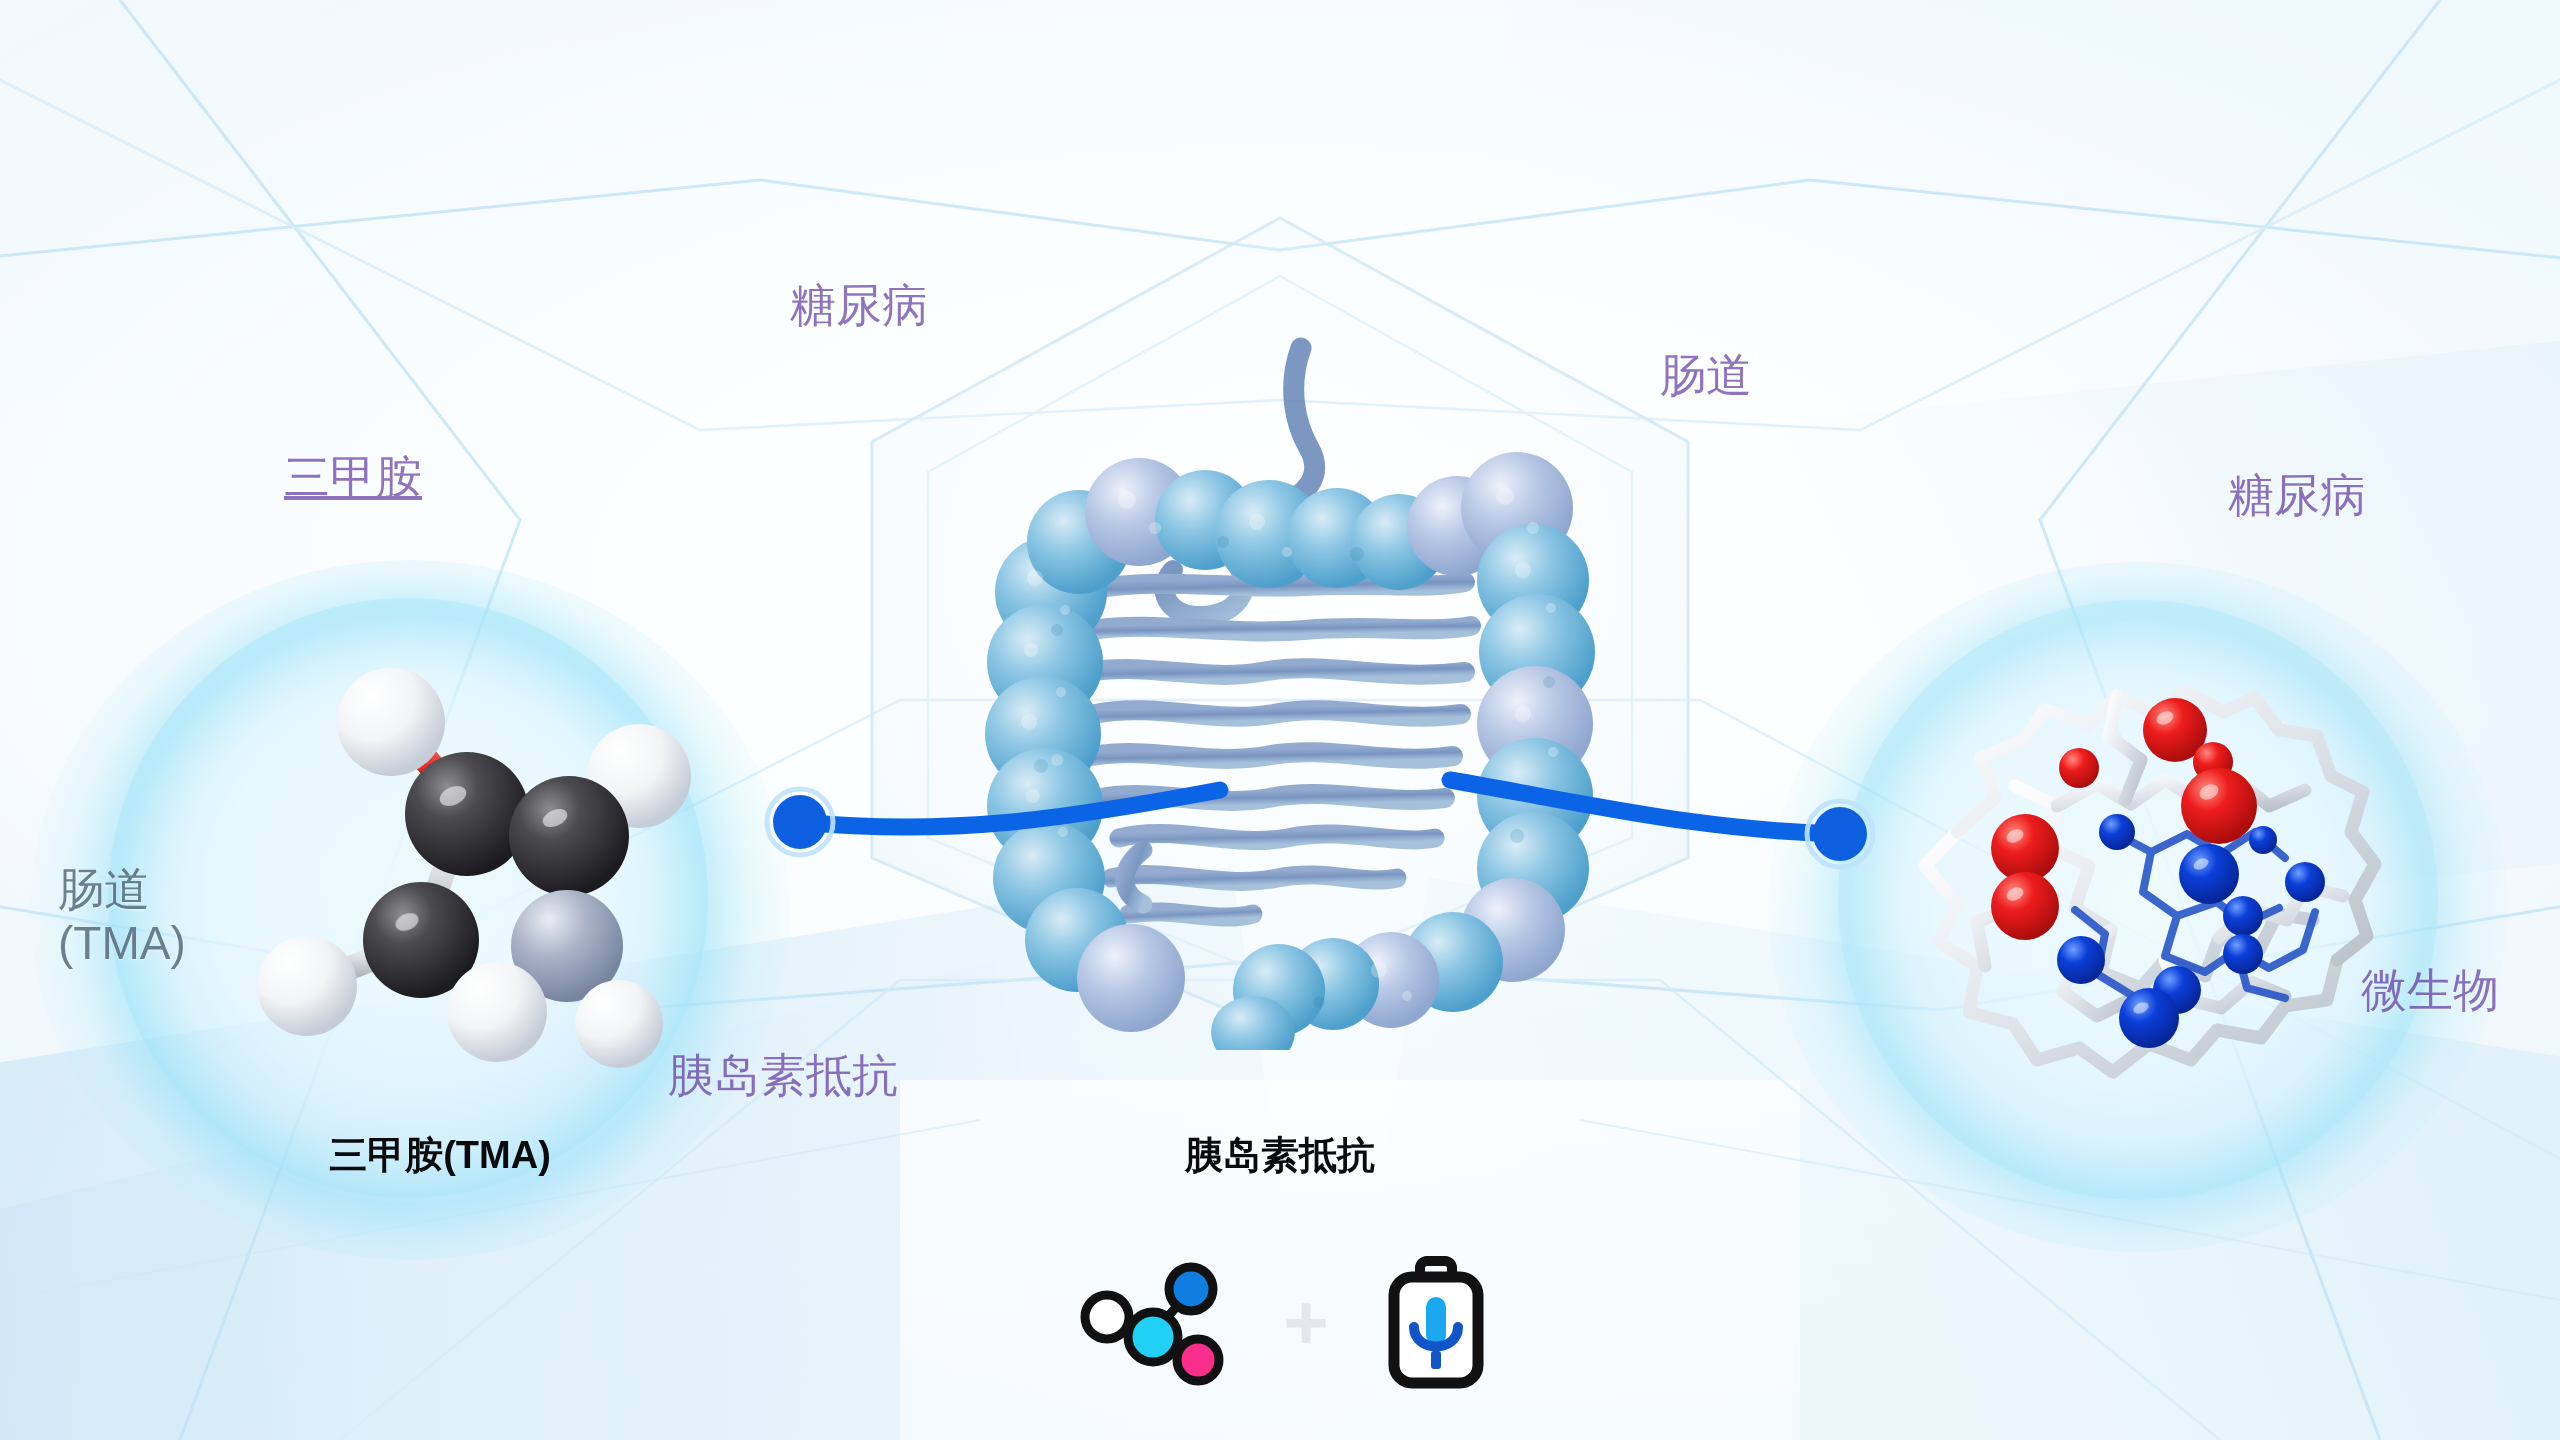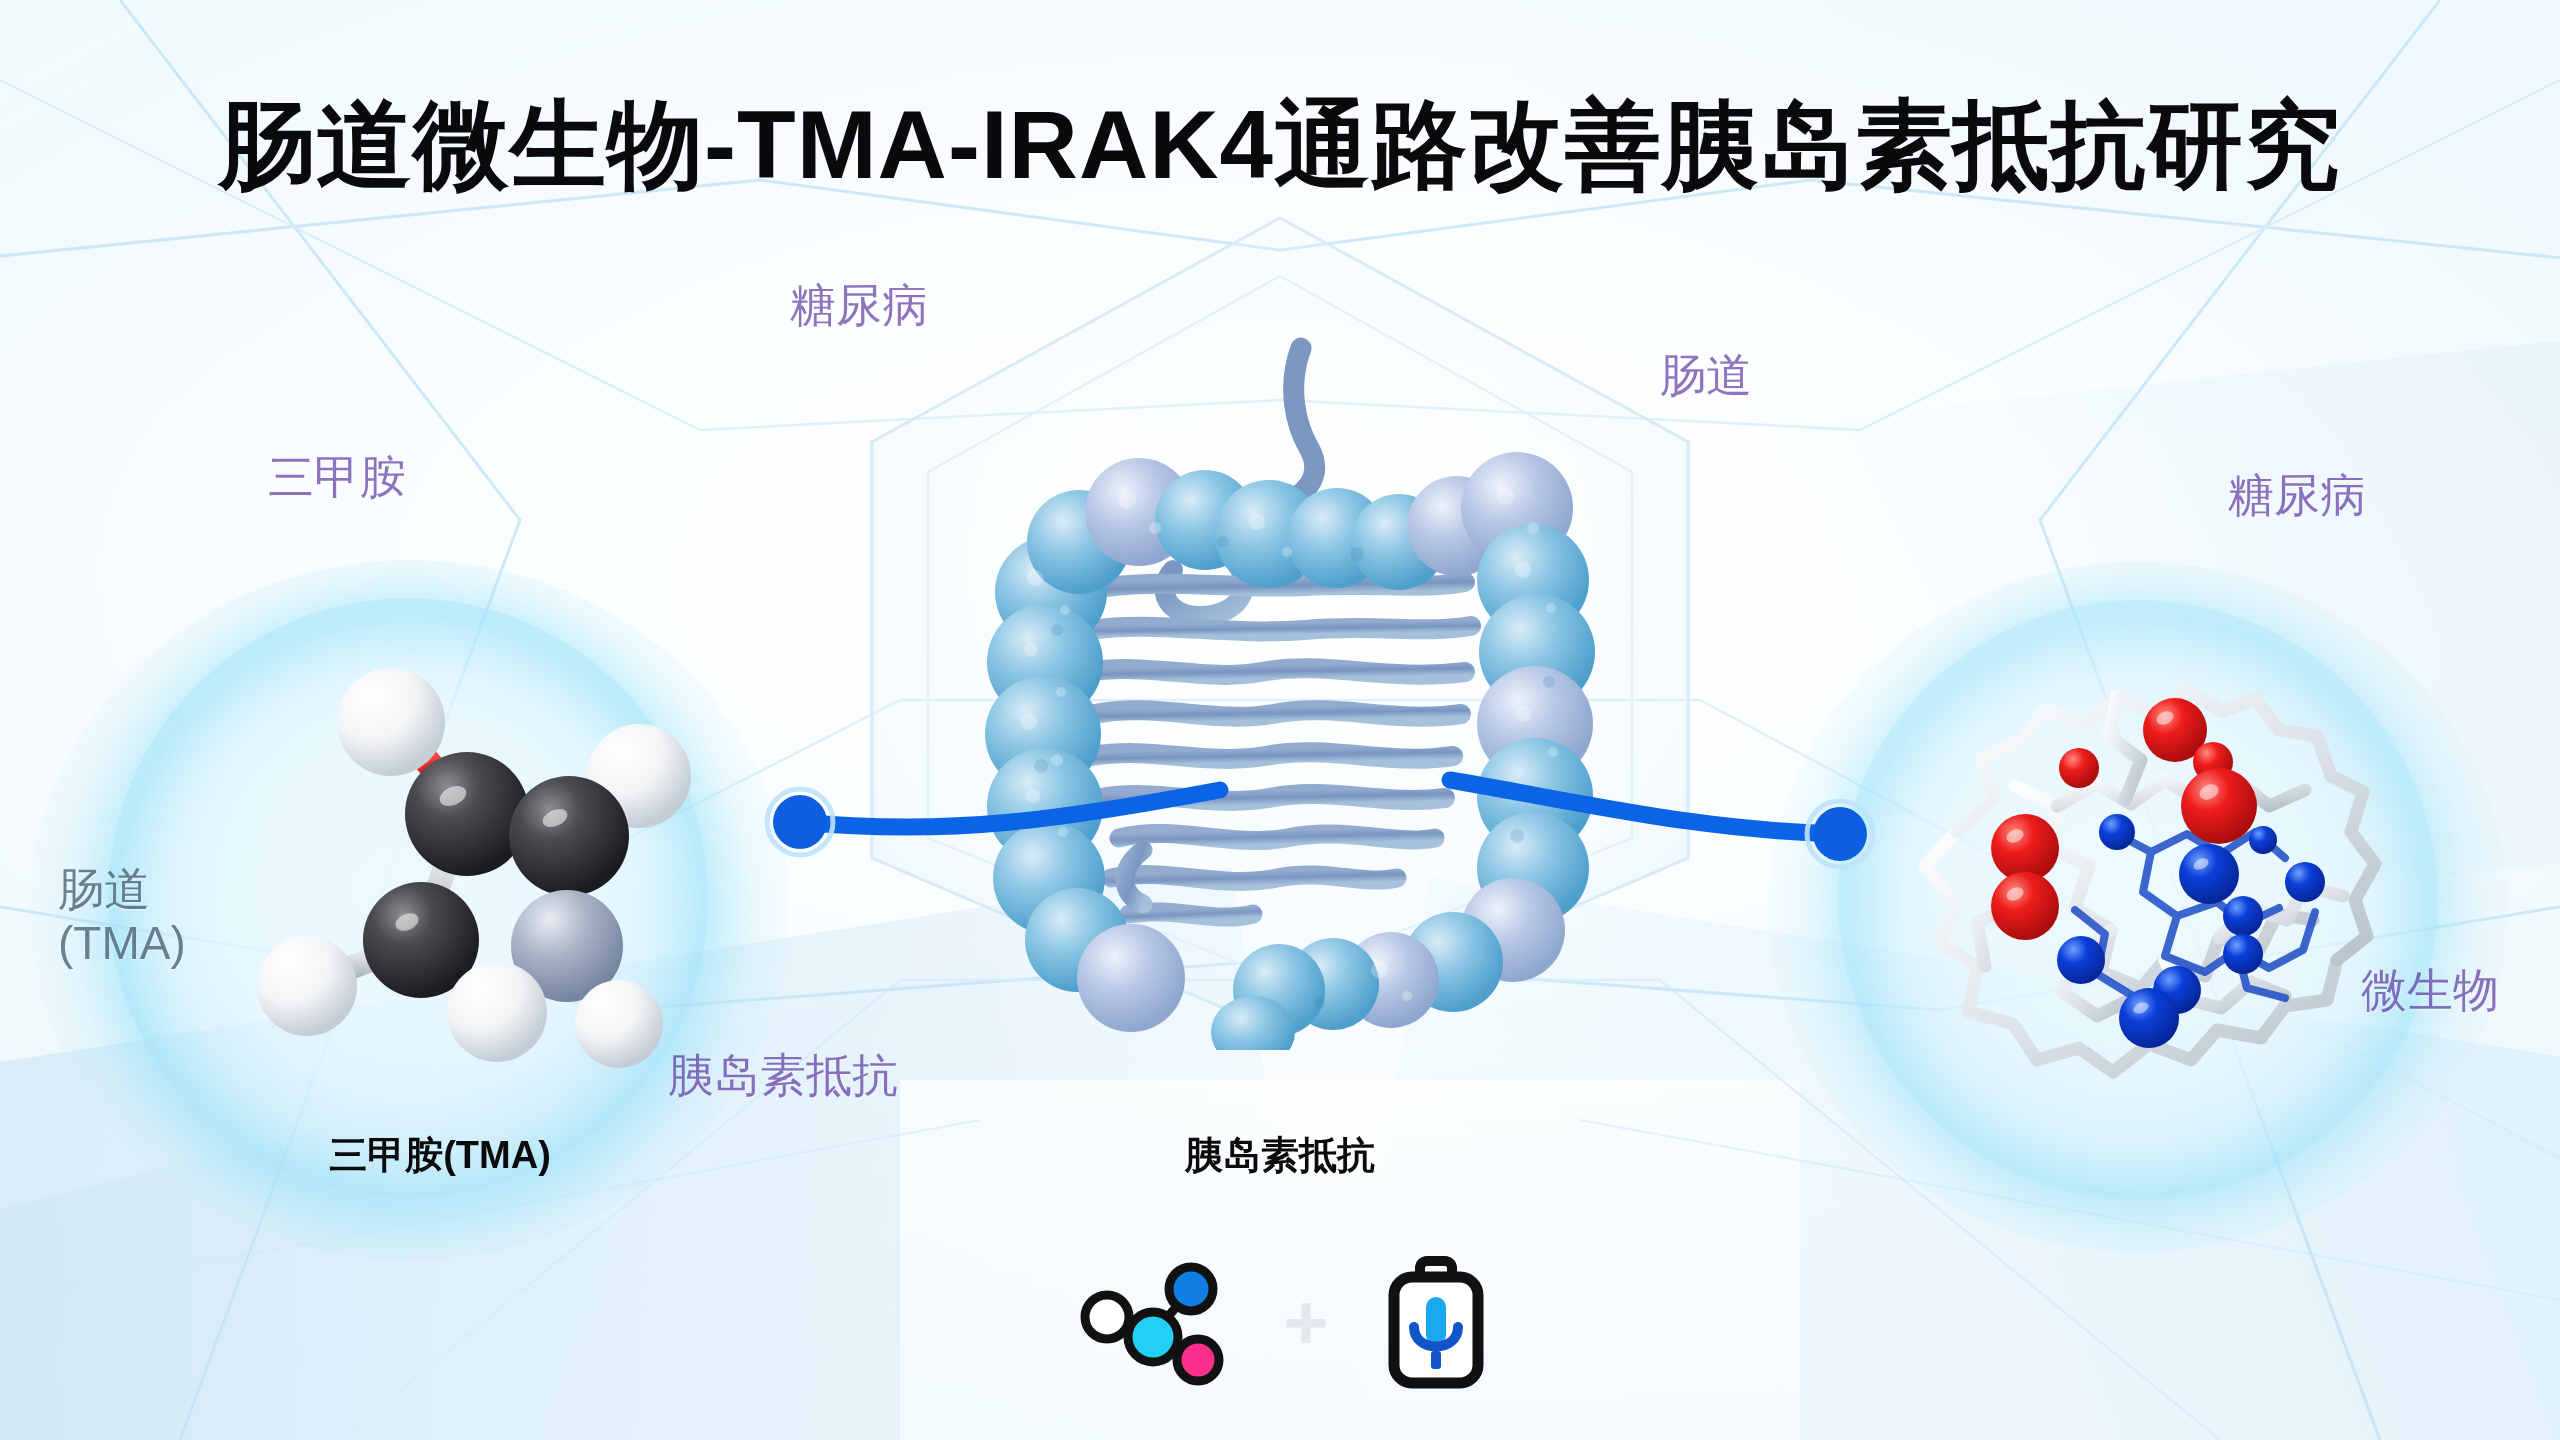--- a/index.html
+++ b/index.html
@@ -90,21 +90,21 @@
   .wm {
     position: absolute;
     color: #4c1d95;
     opacity: .62;
     font-size: 46px;
     font-weight: 400;
     line-height: 1.18;
     white-space: pre-line;
     text-shadow: 0 1px 2px rgba(255,255,255,.85);
   }
-  .wm-tma      { left: 268px;  top: 450px; }
+  .wm-tma      { left: 284px;  top: 450px; text-decoration: underline; }
   .wm-diab-l   { left: 790px;  top: 278px; }
   .wm-gut-r    { left: 1660px; top: 348px; }
   .wm-diab-r   { left: 2228px; top: 468px; }
   .wm-gut-tma  { left: 58px;   top: 862px; color:#4a5f72; opacity:.78; }
   .wm-ir       { left: 668px;  top: 1048px; }
   .wm-micro    { left: 2345px; top: 963px; margin-left: 16px; }
   .glow {
     position: absolute;
     border-radius: 50%;
     pointer-events: none;
@@ -212,21 +212,20 @@
         <path d="M 340 1440 L 900 980 L 1660 980 L 2220 1440"></path>
         <path d="M -40 60 L 700 430 L 1280 400 L 1860 430 L 2600 60"></path>
       </g>
       <g fill="none" stroke="#cfe9f9" stroke-width="2" opacity=".6">
         <path d="M 0 1300 L 980 1120"></path>
         <path d="M 2560 1300 L 1580 1120"></path>
       </g>
     </svg>
   </div>
 
-  <div class="title">肠道微生物-TMA-IRAK4通路改善胰岛素抵抗研究</div>
 
   <div class="hex-wrap">
     <svg viewBox="0 0 840 830" width="840" height="830">
       <polygon points="420,8 828,232 828,648 420,822 12,648 12,232" fill="none" stroke="#cfe6f5" stroke-width="3" opacity=".85"></polygon>
       <polygon points="420,66 772,262 772,628 420,770 68,628 68,262" fill="none" stroke="#dff0fa" stroke-width="2.5" opacity=".9"></polygon>
       <polygon points="420,8 828,232 828,648 420,822 12,648 12,232" fill="url(#hexfill)" opacity=".45"></polygon>
       <defs>
         <radialGradient id="hexfill" cx="50%" cy="42%" r="62%">
           <stop offset="0%" stop-color="#ffffff" stop-opacity="0"></stop>
           <stop offset="75%" stop-color="#eaf6fd" stop-opacity=".55"></stop>

